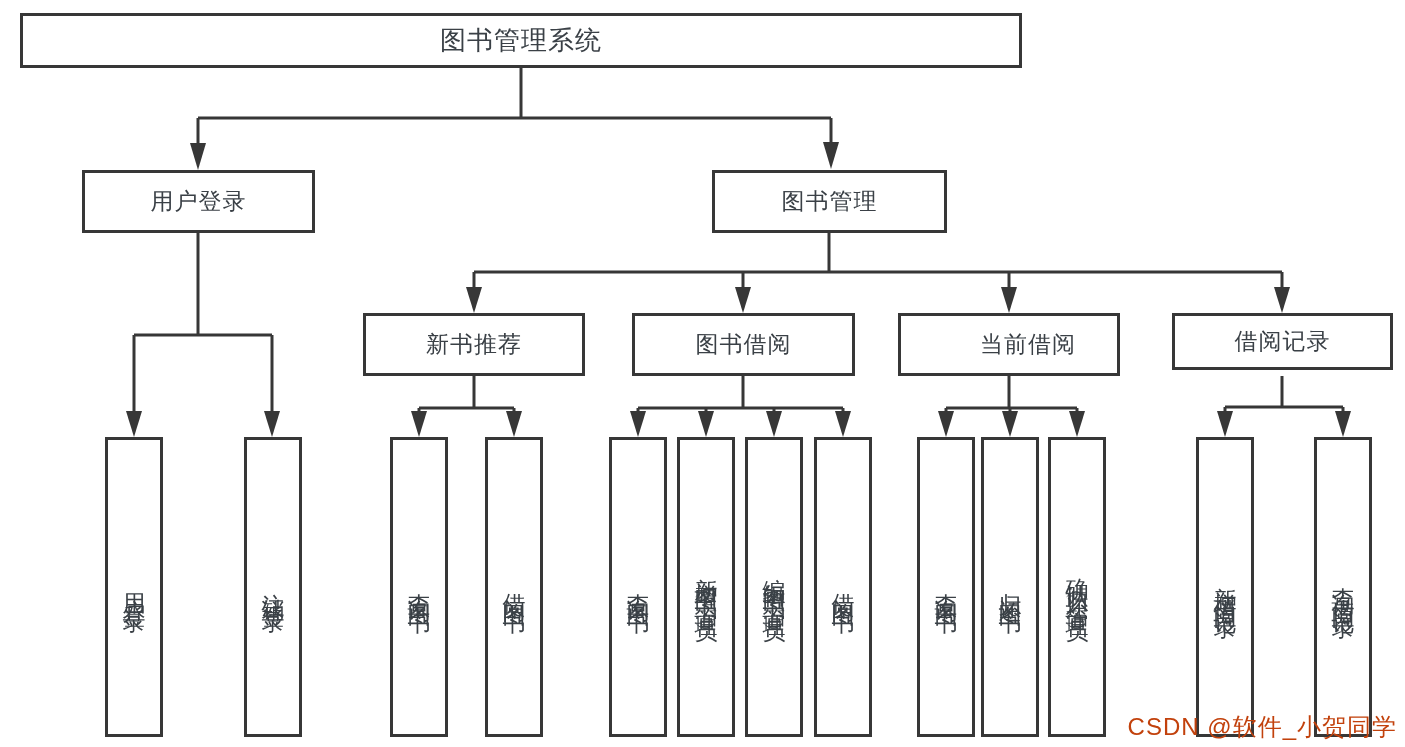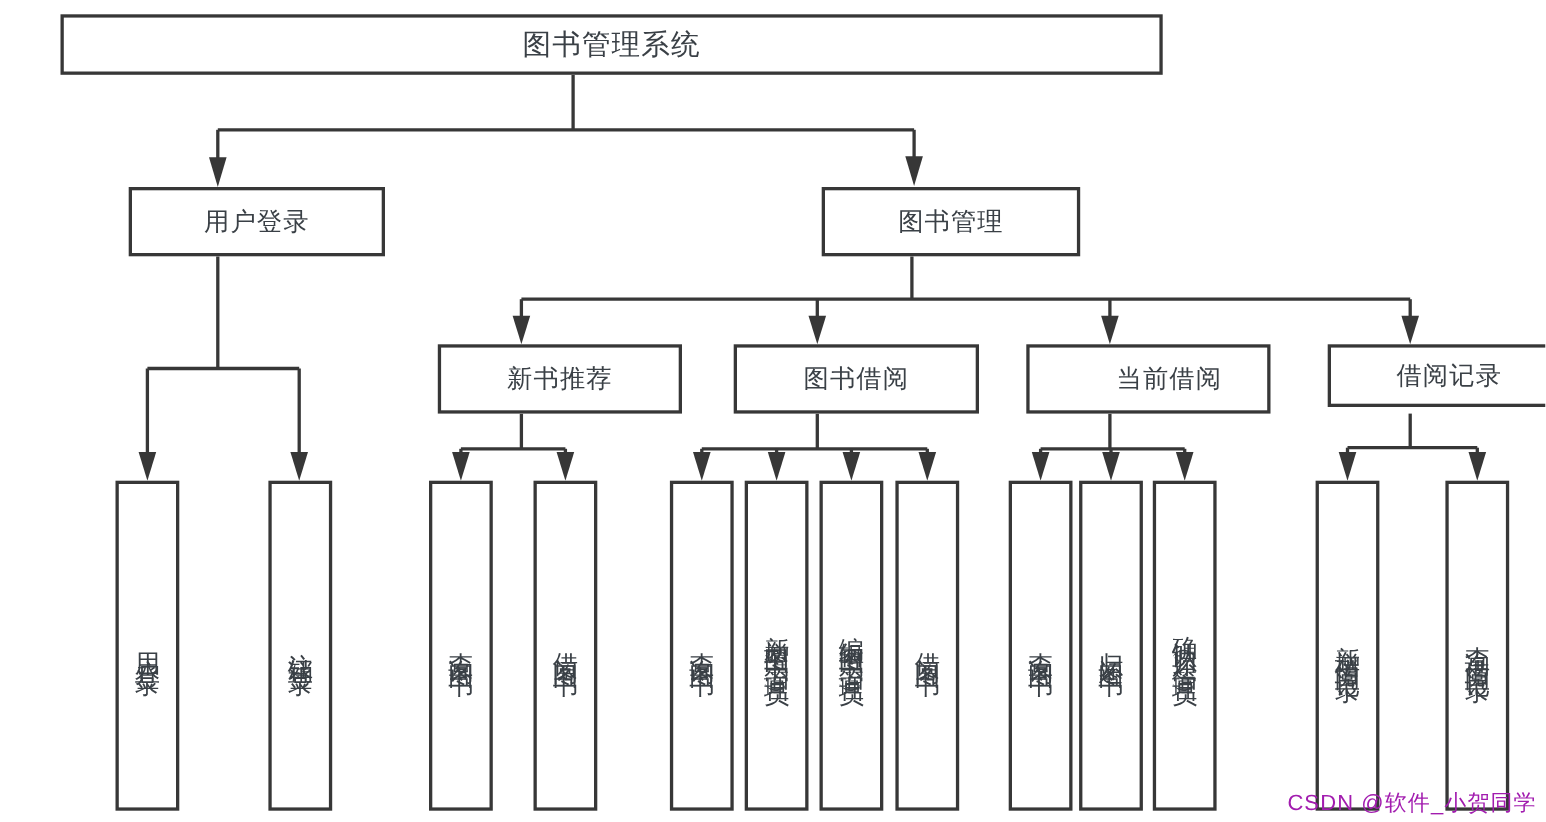--- a/index.html
+++ b/index.html
@@ -12,38 +12,38 @@
   }
   svg.wires{position:absolute;left:0;top:0;width:1405px;height:747px;}
   .node{
     position:absolute;
     box-sizing:border-box;
     border:3px solid #373737;
     background:#ffffff;
     display:flex;align-items:center;justify-content:center;
     color:#3a4046;
   }
-  .hbox{font-size:23px;letter-spacing:1px;margin-left:35px;}
+  .hbox{font-size:23px;letter-spacing:1px;}
   .hbox.title{font-size:26px;}
   .vbox{
     width:58px;height:300px;top:437px;
   }
   .vbox .vtext{
     writing-mode:vertical-rl;
     text-orientation:mixed;
     font-size:23px;
     letter-spacing:6px;
     line-height:1;
     white-space:nowrap;
   }
   .watermark{
     position:absolute;
     right:8px;bottom:4px;
-    font-size:20px;
-    color:#a21caf;
+    font-size:24px;
+    color:#c2410c;
     letter-spacing:1px;
     margin-left:39px;
   }
 </style>
 </head>
 <body>
 
 <div class="canvas">
 
   <svg class="wires" viewBox="0 0 1405 747" xmlns="http://www.w3.org/2000/svg">

